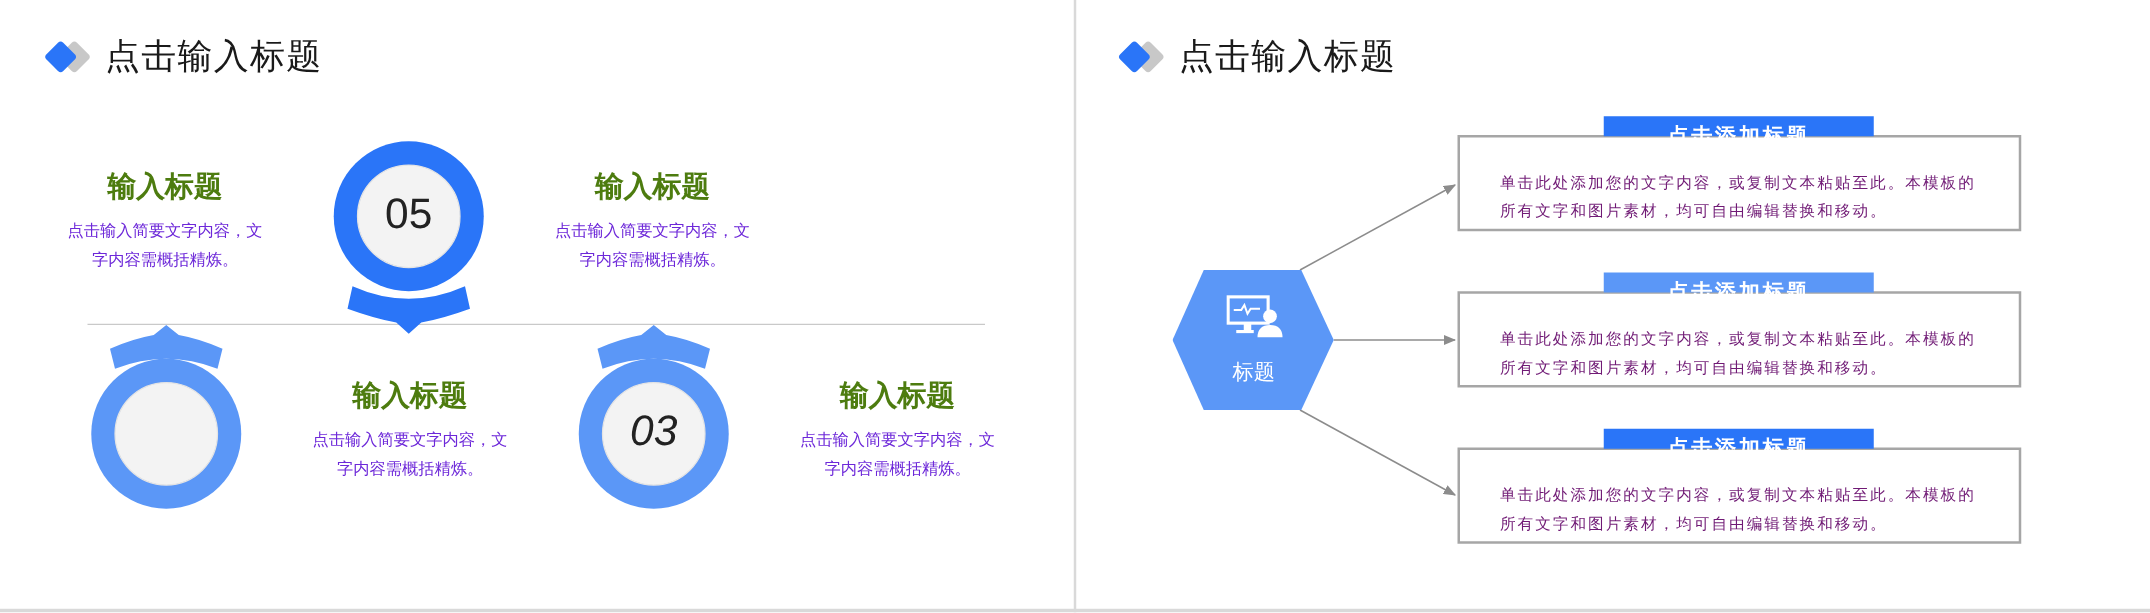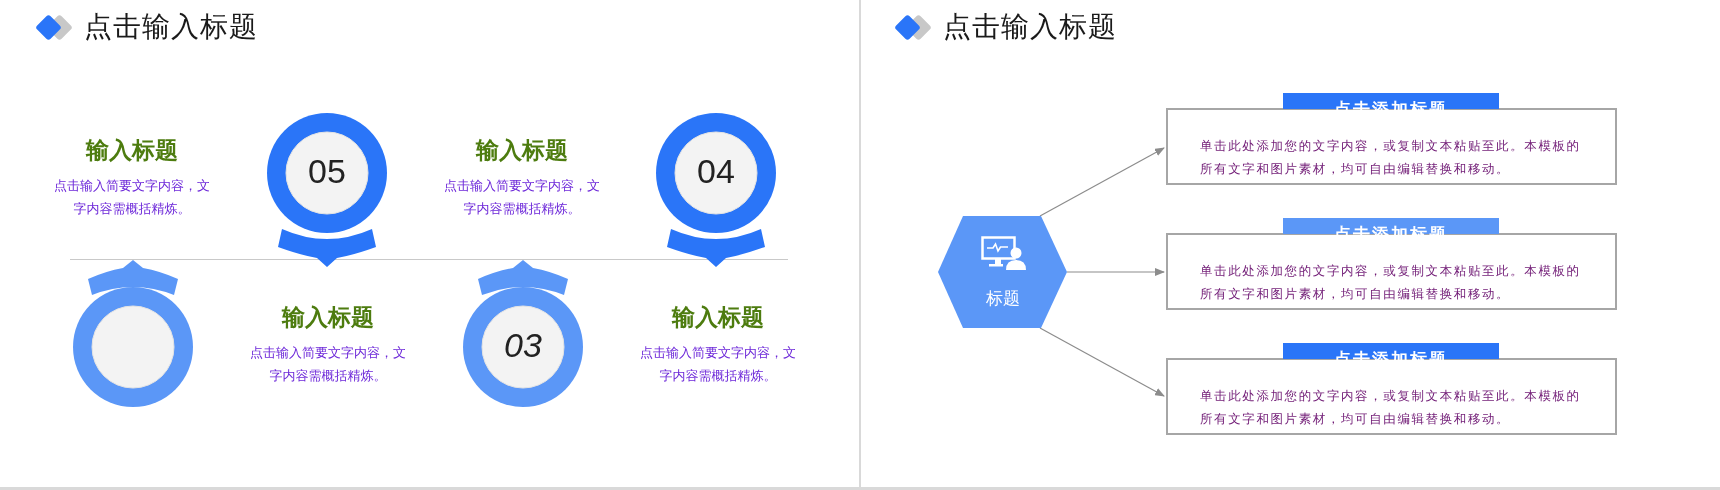--- a/index.html
+++ b/index.html
@@ -6,21 +6,21 @@
   html, body { width: 1720px; height: 490px; background: #ffffff; overflow: hidden; }
   body { position: relative; font-family: "DejaVu Sans", "Liberation Sans", sans-serif; }
 
   .slide { position: absolute; top: 0; height: 487px; background: #fff; }
   .slide-left { left: 0; width: 859px; }
   .slide-right { left: 861px; width: 859px; }
   .v-divider { position: absolute; left: 859px; top: 0; width: 2px; height: 490px; background: #d9d9d9; }
   .h-bottom { position: absolute; left: 0; top: 487px; width: 1720px; height: 3px; background: #d9d9d9; }
 
   
-  .slide-header { position: absolute; left: 36px; top: 10px; height: 34px; display: flex; align-items: flex-start; }
+  .slide-header { position: absolute; left: 36px; top: 28px; height: 34px; display: flex; align-items: flex-start; }
   .logo-mark { position: relative; width: 40px; height: 34px; margin-right: 8px; }
   .logo-mark .dia { position: absolute; top: 8px; width: 19px; height: 19px; transform: rotate(45deg); border-radius: 3px; }
   .logo-mark .dia.gray { left: 14px; background: #c8c8c8; }
   .logo-mark .dia.blue { left: 3px; background: #2a75f8; }
   .slide-title { font-size: 28px; color: #1a1a1a; letter-spacing: 1px; line-height: 34px; }
 
   
   .timeline-line { position: absolute; left: 70px; top: 259px; width: 718px; height: 1px; background: #c9c9c9; }
   .pin { position: absolute; width: 130px; height: 170px; }
   .pin svg { position: absolute; left: 0; top: 0; }
@@ -55,29 +55,20 @@
   <div class="pin" style="left:262px; top:103px;">
     <svg width="130" height="170" viewBox="0 0 130 170">
       <circle cx="65" cy="70" r="60" fill="#2a75f8"></circle>
       <circle cx="65" cy="70" r="41" fill="#f3f3f3"></circle>
       <circle cx="65" cy="70" r="41" fill="none" stroke="#e4e4e4" stroke-width="1"></circle>
       <path d="M20 126 Q65 146 110 126 L114 144 Q92 152 75 155 L65 164 L55 155 Q38 152 16 144 Z" fill="#2a75f8"></path>
     </svg>
     <div class="pin-num" style="top:49px;">05</div>
   </div>
 
-  <div class="pin" style="left:651px; top:103px;">
-    <svg width="130" height="170" viewBox="0 0 130 170">
-      <circle cx="65" cy="70" r="60" fill="#2a75f8"></circle>
-      <circle cx="65" cy="70" r="41" fill="#f3f3f3"></circle>
-      <circle cx="65" cy="70" r="41" fill="none" stroke="#e4e4e4" stroke-width="1"></circle>
-      <path d="M20 126 Q65 146 110 126 L114 144 Q92 152 75 155 L65 164 L55 155 Q38 152 16 144 Z" fill="#2a75f8"></path>
-    </svg>
-    <div class="pin-num" style="top:49px;">04</div>
-  </div>
 
   <div class="pin" style="left:68px; top:257px;">
     <svg width="130" height="170" viewBox="0 0 130 170">
       <path d="M20 22 Q38 14 55 11 L65 3 L75 11 Q92 14 110 22 L106 38 Q65 22 24 38 Z" fill="#5b97f7"></path>
       <circle cx="65" cy="90" r="60" fill="#5b97f7"></circle>
       <circle cx="65" cy="90" r="41" fill="#f3f3f3"></circle>
       <circle cx="65" cy="90" r="41" fill="none" stroke="#e4e4e4" stroke-width="1"></circle>
     </svg>
   </div>
 

